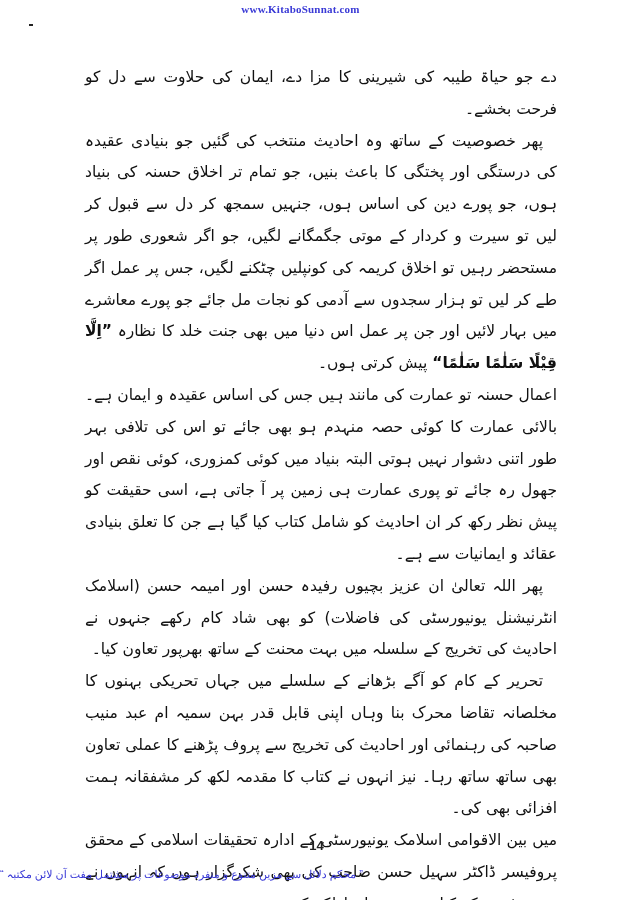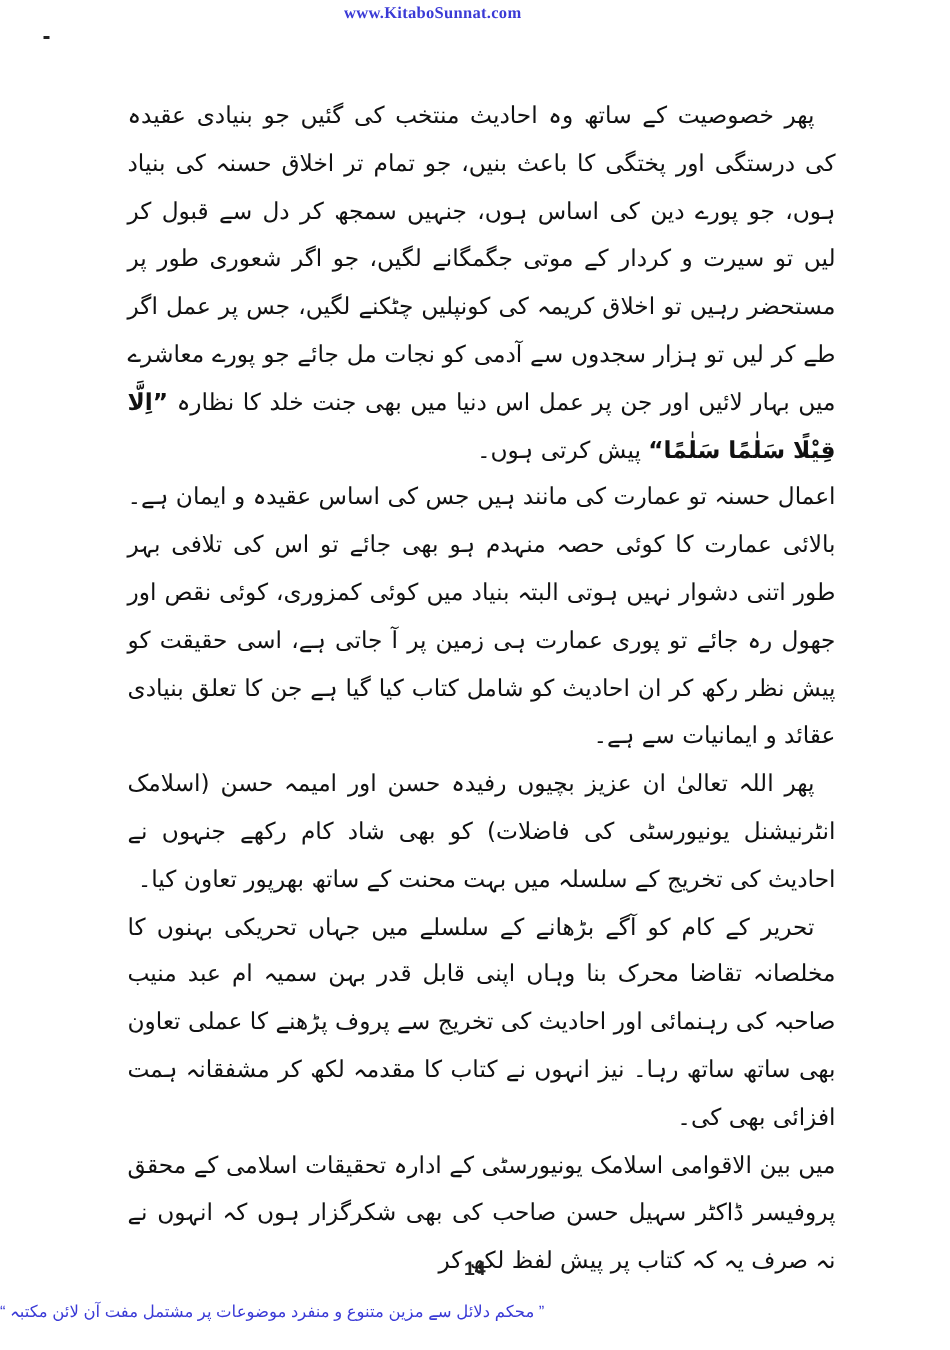--- a/index.html
+++ b/index.html
@@ -18,20 +18,21 @@
       position: absolute;
       top: 3px;
       left: 0;
       width: 577px;
       text-align: center;
       font-family: "Liberation Serif", serif;
       font-weight: bold;
       font-size: 11px;
       color: #3a3ad6;
       letter-spacing: 0.2px;
+      padding-left: 12px;
     }
     .corner-mark {
       position: absolute;
       top: 24px;
       left: 29px;
       width: 4px;
       height: 2px;
       background: #222;
     }
     .body-text {
@@ -83,20 +84,21 @@
       color: #3a3ad6;
     }
   </style>
 </head>
 <body>
 
 <div class="header-url">www.KitaboSunnat.com</div>
 <div class="corner-mark"></div>
 
 <div class="body-text">
+  <p class="noindent">دے جو حیاۃ طیبہ کی شیرینی کا مزا دے، ایمان کی حلاوت سے دل کو فرحت بخشے۔</p>
   <p class="indent"><span>پھر خصوصیت کے ساتھ وہ احادیث منتخب کی گئیں جو بنیادی عقیدہ کی درستگی اور پختگی کا باعث بنیں، جو تمام تر اخلاق حسنہ کی بنیاد ہوں، جو پورے دین کی اساس ہوں، جنہیں سمجھ کر دل سے قبول کر لیں تو سیرت و کردار کے موتی جگمگانے لگیں، جو اگر شعوری طور پر مستحضر رہیں تو اخلاق کریمہ کی کونپلیں چٹکنے لگیں، جس پر عمل اگر طے کر لیں تو ہزار سجدوں سے آدمی کو نجات مل جائے جو پورے معاشرے میں بہار لائیں اور جن پر عمل اس دنیا میں بھی جنت خلد کا نظارہ</span> <span class="quran">”اِلَّا قِیْلًا سَلٰمًا سَلٰمًا“</span> <span>پیش کرتی ہوں۔</span></p>
   <p class="noindent">اعمال حسنہ تو عمارت کی مانند ہیں جس کی اساس عقیدہ و ایمان ہے۔ بالائی عمارت کا کوئی حصہ منہدم ہو بھی جائے تو اس کی تلافی بہر طور اتنی دشوار نہیں ہوتی البتہ بنیاد میں کوئی کمزوری، کوئی نقص اور جھول رہ جائے تو پوری عمارت ہی زمین پر آ جاتی ہے، اسی حقیقت کو پیش نظر رکھ کر ان احادیث کو شامل کتاب کیا گیا ہے جن کا تعلق بنیادی عقائد و ایمانیات سے ہے۔</p>
   <p class="indent">پھر اللہ تعالیٰ ان عزیز بچیوں رفیدہ حسن اور امیمہ حسن (اسلامک انٹرنیشنل یونیورسٹی کی فاضلات) کو بھی شاد کام رکھے جنہوں نے احادیث کی تخریج کے سلسلہ میں بہت محنت کے ساتھ بھرپور تعاون کیا۔</p>
   <p class="indent">تحریر کے کام کو آگے بڑھانے کے سلسلے میں جہاں تحریکی بہنوں کا مخلصانہ تقاضا محرک بنا وہاں اپنی قابل قدر بہن سمیہ ام عبد منیب صاحبہ کی رہنمائی اور احادیث کی تخریج سے پروف پڑھنے کا عملی تعاون بھی ساتھ ساتھ رہا۔ نیز انہوں نے کتاب کا مقدمہ لکھ کر مشفقانہ ہمت افزائی بھی کی۔</p>
   <p class="noindent">میں بین الاقوامی اسلامک یونیورسٹی کے ادارہ تحقیقات اسلامی کے محقق پروفیسر ڈاکٹر سہیل حسن صاحب کی بھی شکرگزار ہوں کہ انہوں نے نہ صرف یہ کہ کتاب پر پیش لفظ لکھ کر</p>
 </div>
 
 <div class="page-number">14</div>
 <div class="footer-slogan">” محکم دلائل سے مزین متنوع و منفرد موضوعات پر مشتمل مفت آن لائن مکتبہ “</div>
 

